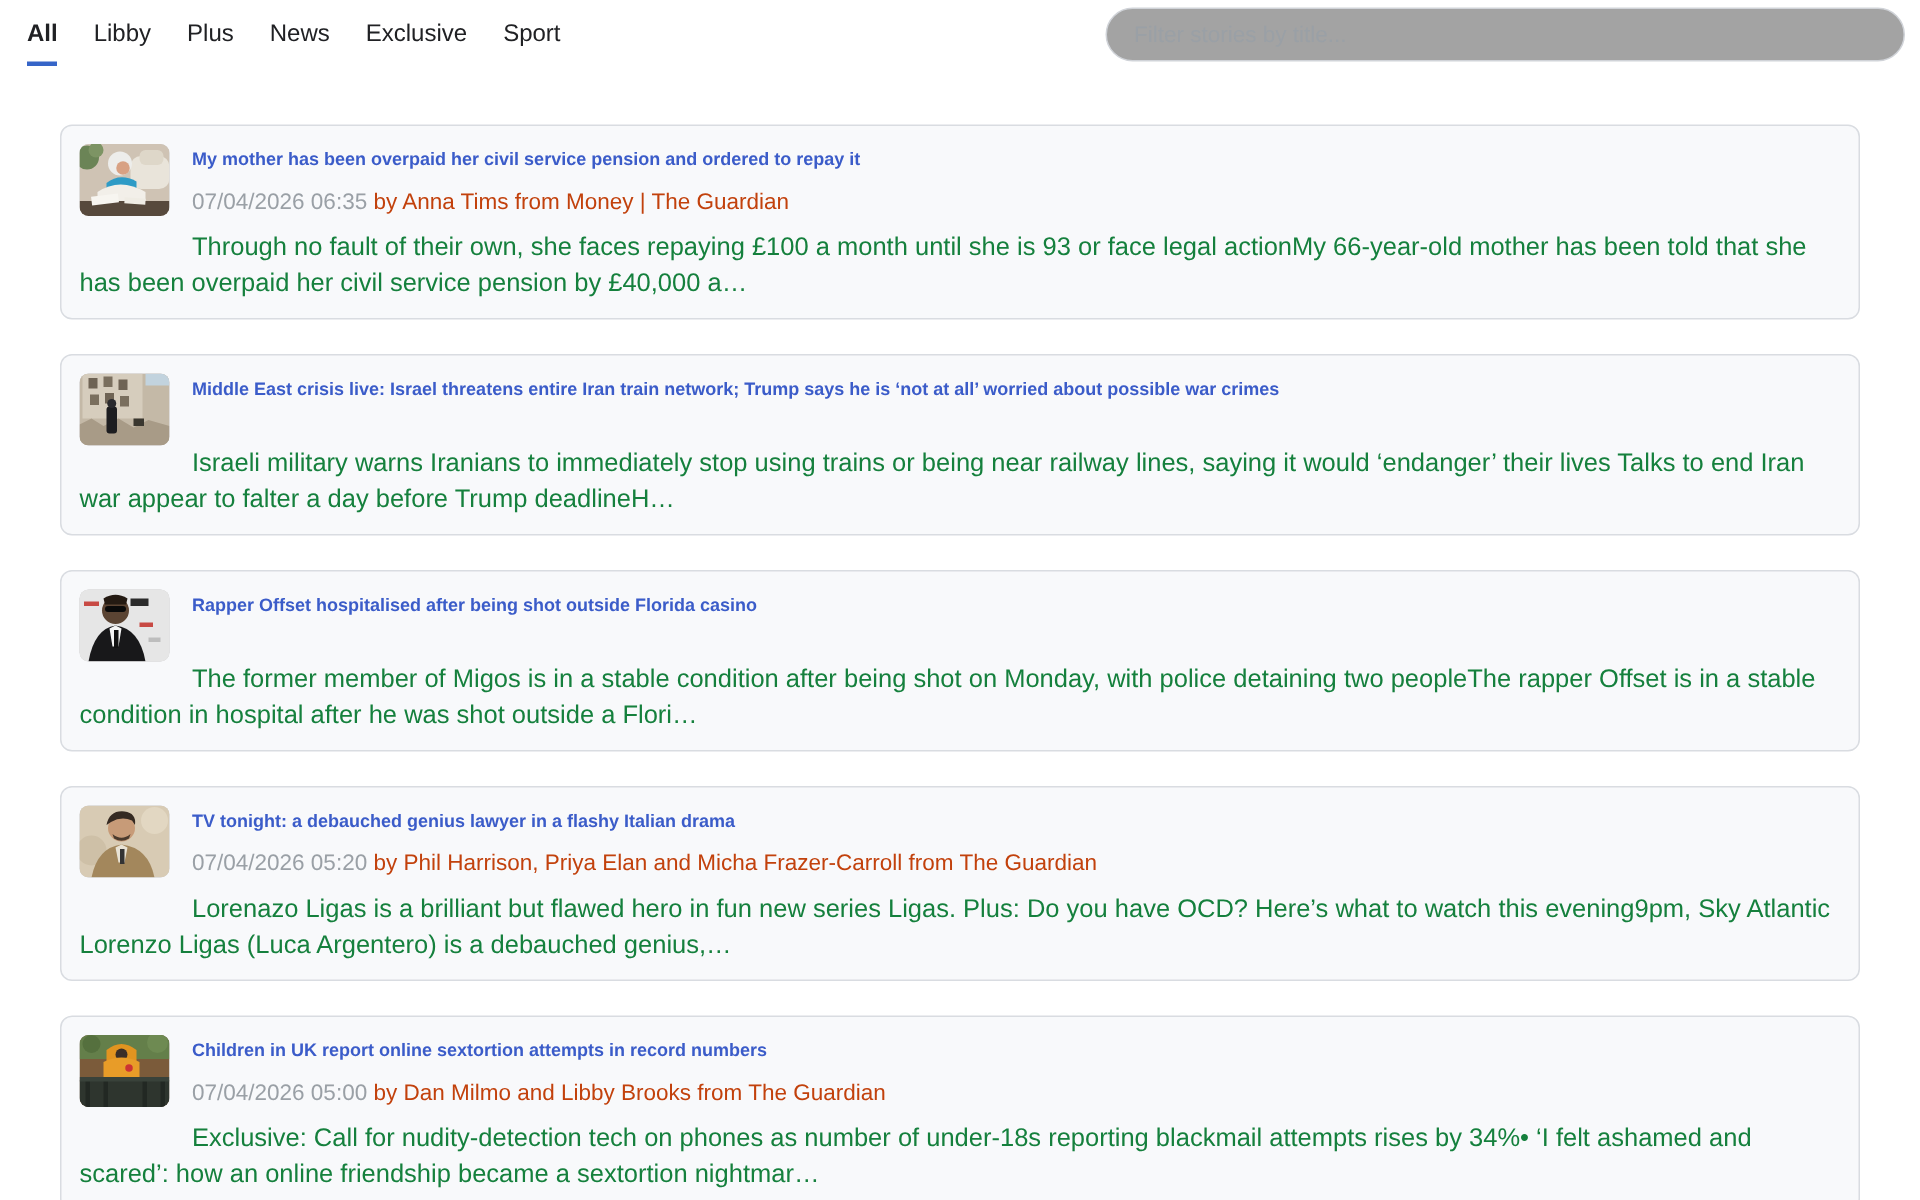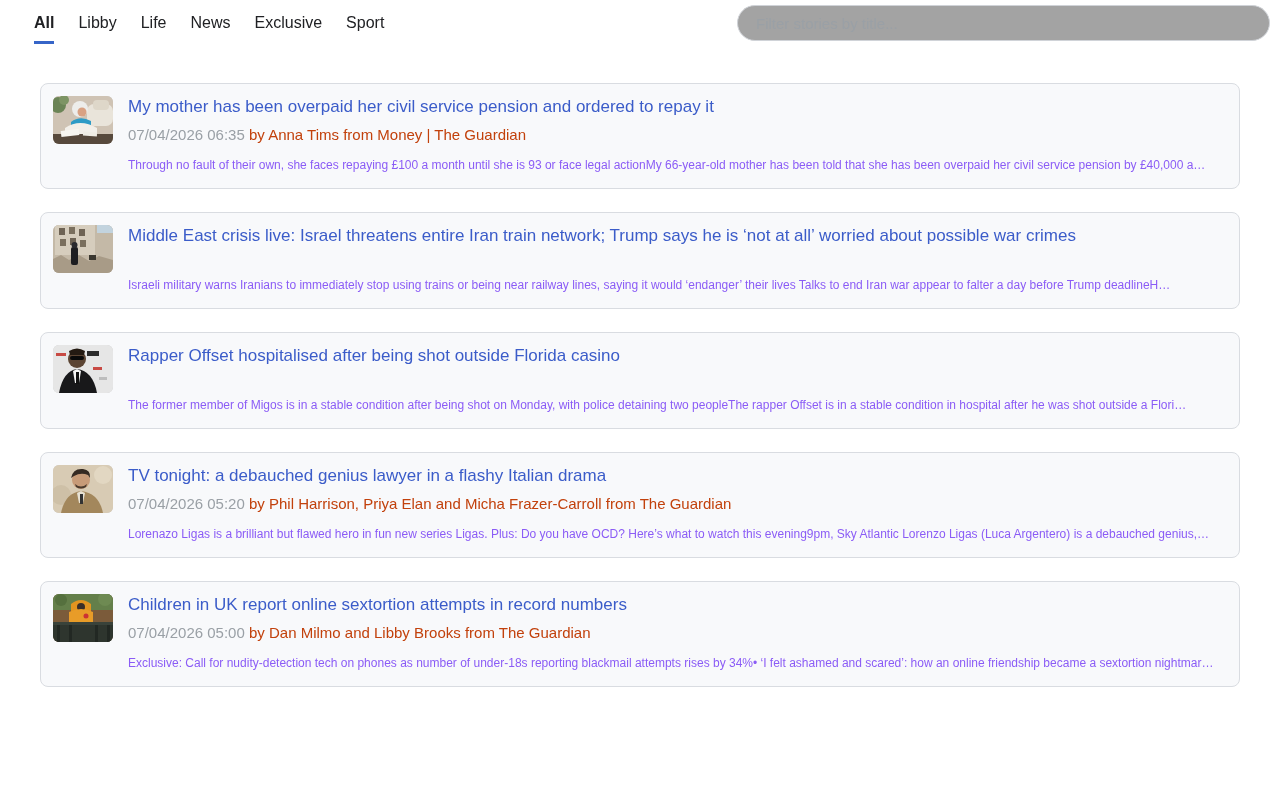--- a/index.html
+++ b/index.html
@@ -27,21 +27,20 @@
   .tab {
     font-size: 16px;
     color: #202124;
     cursor: pointer;
     padding-bottom: 9px;
     line-height: 19px;
   }
   .tab.active {
     font-weight: bold;
     border-bottom: 3px solid #3665c8;
-    margin-left: 16px;
   }
   .filter-wrap {
     position: absolute;
     top: 5px;
     right: 10px;
   }
   .filter-input {
     width: 533px;
     height: 36px;
     border: 1px solid #d0d3d8;
@@ -73,50 +72,50 @@
     width: 60px;
     height: 48px;
     margin-right: 15px;
     border-radius: 6px;
     overflow: hidden;
     background: #ccc;
   }
   .thumb svg { display: block; width: 60px; height: 48px; }
   .story-title {
     margin: 0 0 8px;
-    font-size: 17px;
+    font-size: 12px;
     line-height: 21px;
-    font-weight: normal;
+    font-weight: bold;
     color: #3b5cc9;
     cursor: pointer;
   }
   .meta {
     font-size: 15px;
     line-height: 19px;
     margin-bottom: 9px;
   }
   .meta .date { color: #9aa0a6; }
   .meta .byline { color: #c2410c; }
   .excerpt {
     clear: left;
     margin: 0;
-    font-size: 12px;
+    font-size: 17px;
     line-height: 24px;
-    color: #8b5cf6;
+    color: #15803d;
     text-indent: 75px;
   }
 </style>
 </head>
 <body>
 
 <header class="header">
   <nav class="tabs">
     <span class="tab active">All</span>
     <span class="tab">Libby</span>
-    <span class="tab">Life</span>
+    <span class="tab">Plus</span>
     <span class="tab">News</span>
     <span class="tab">Exclusive</span>
     <span class="tab">Sport</span>
   </nav>
   <div class="filter-wrap">
     <input class="filter-input" type="text" placeholder="Filter stories by title..." style="">
   </div>
 </header>
 
 <main class="story-list">

